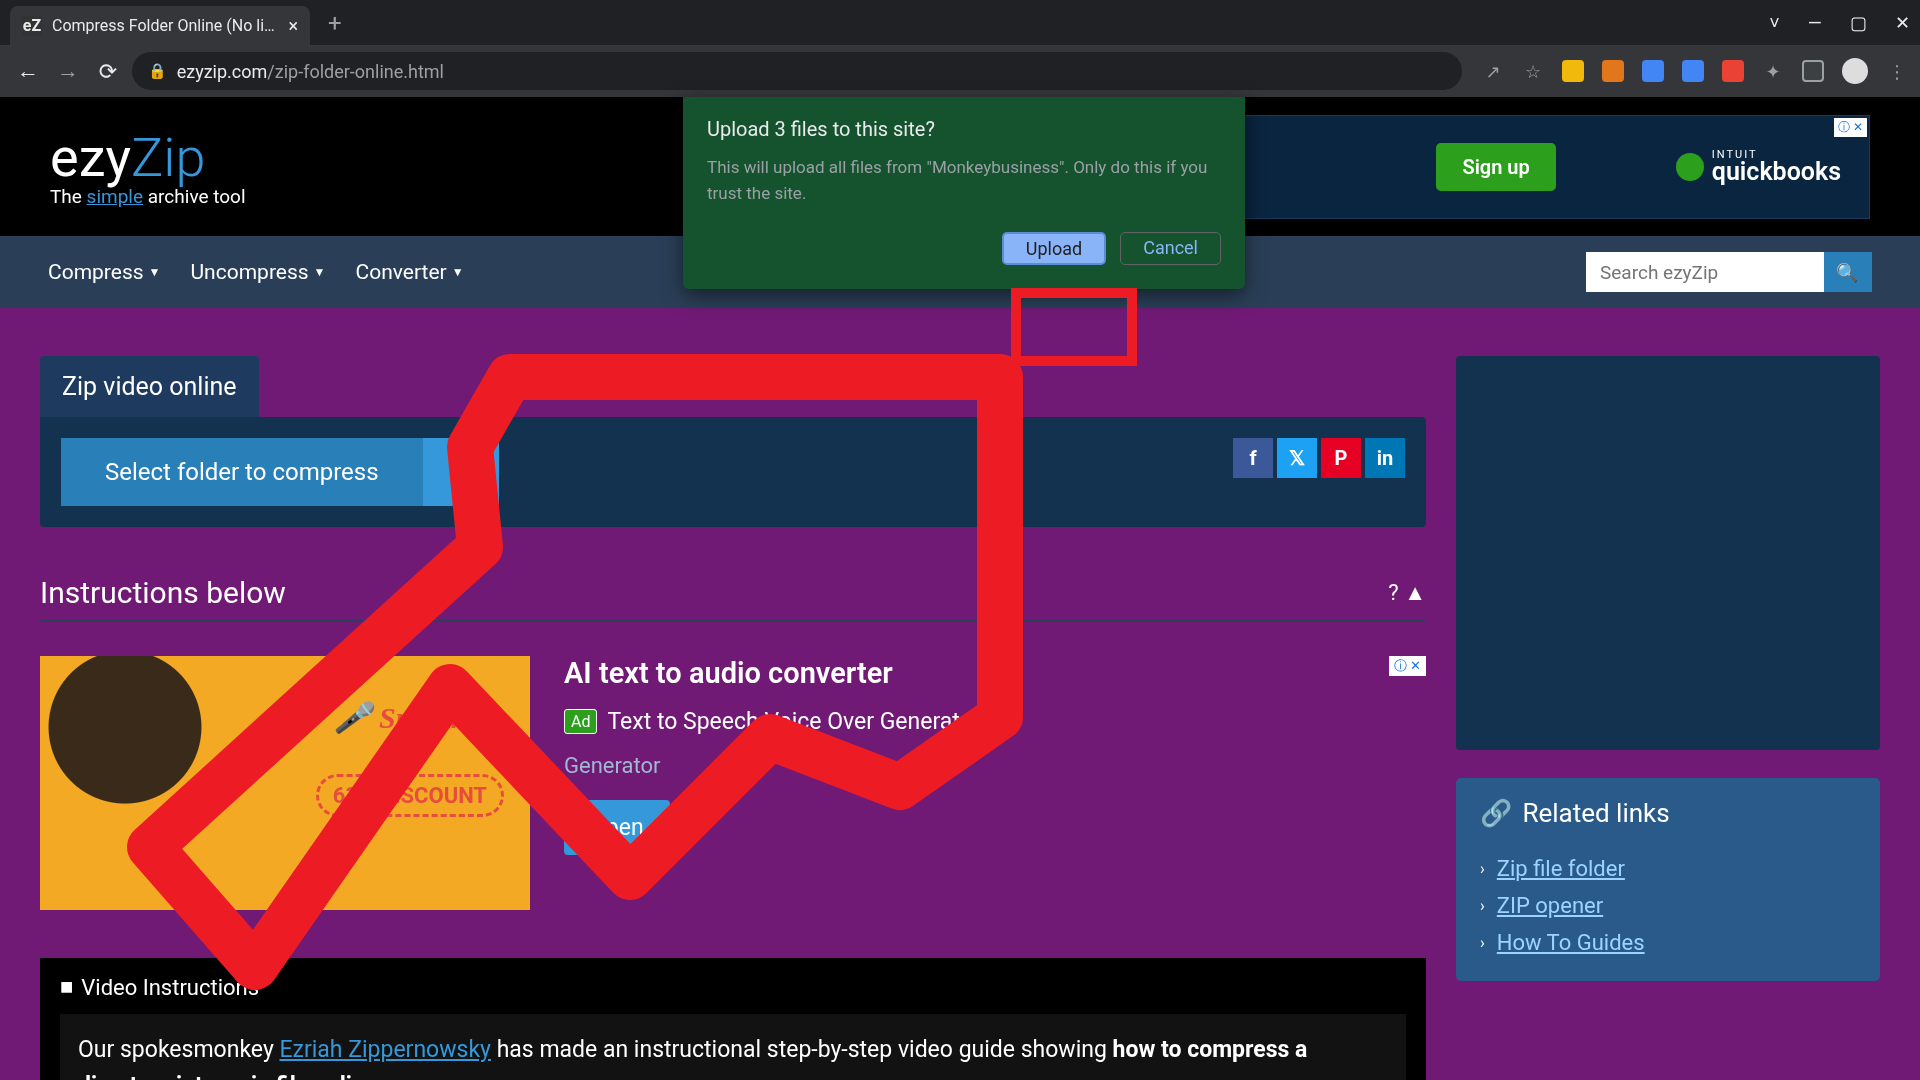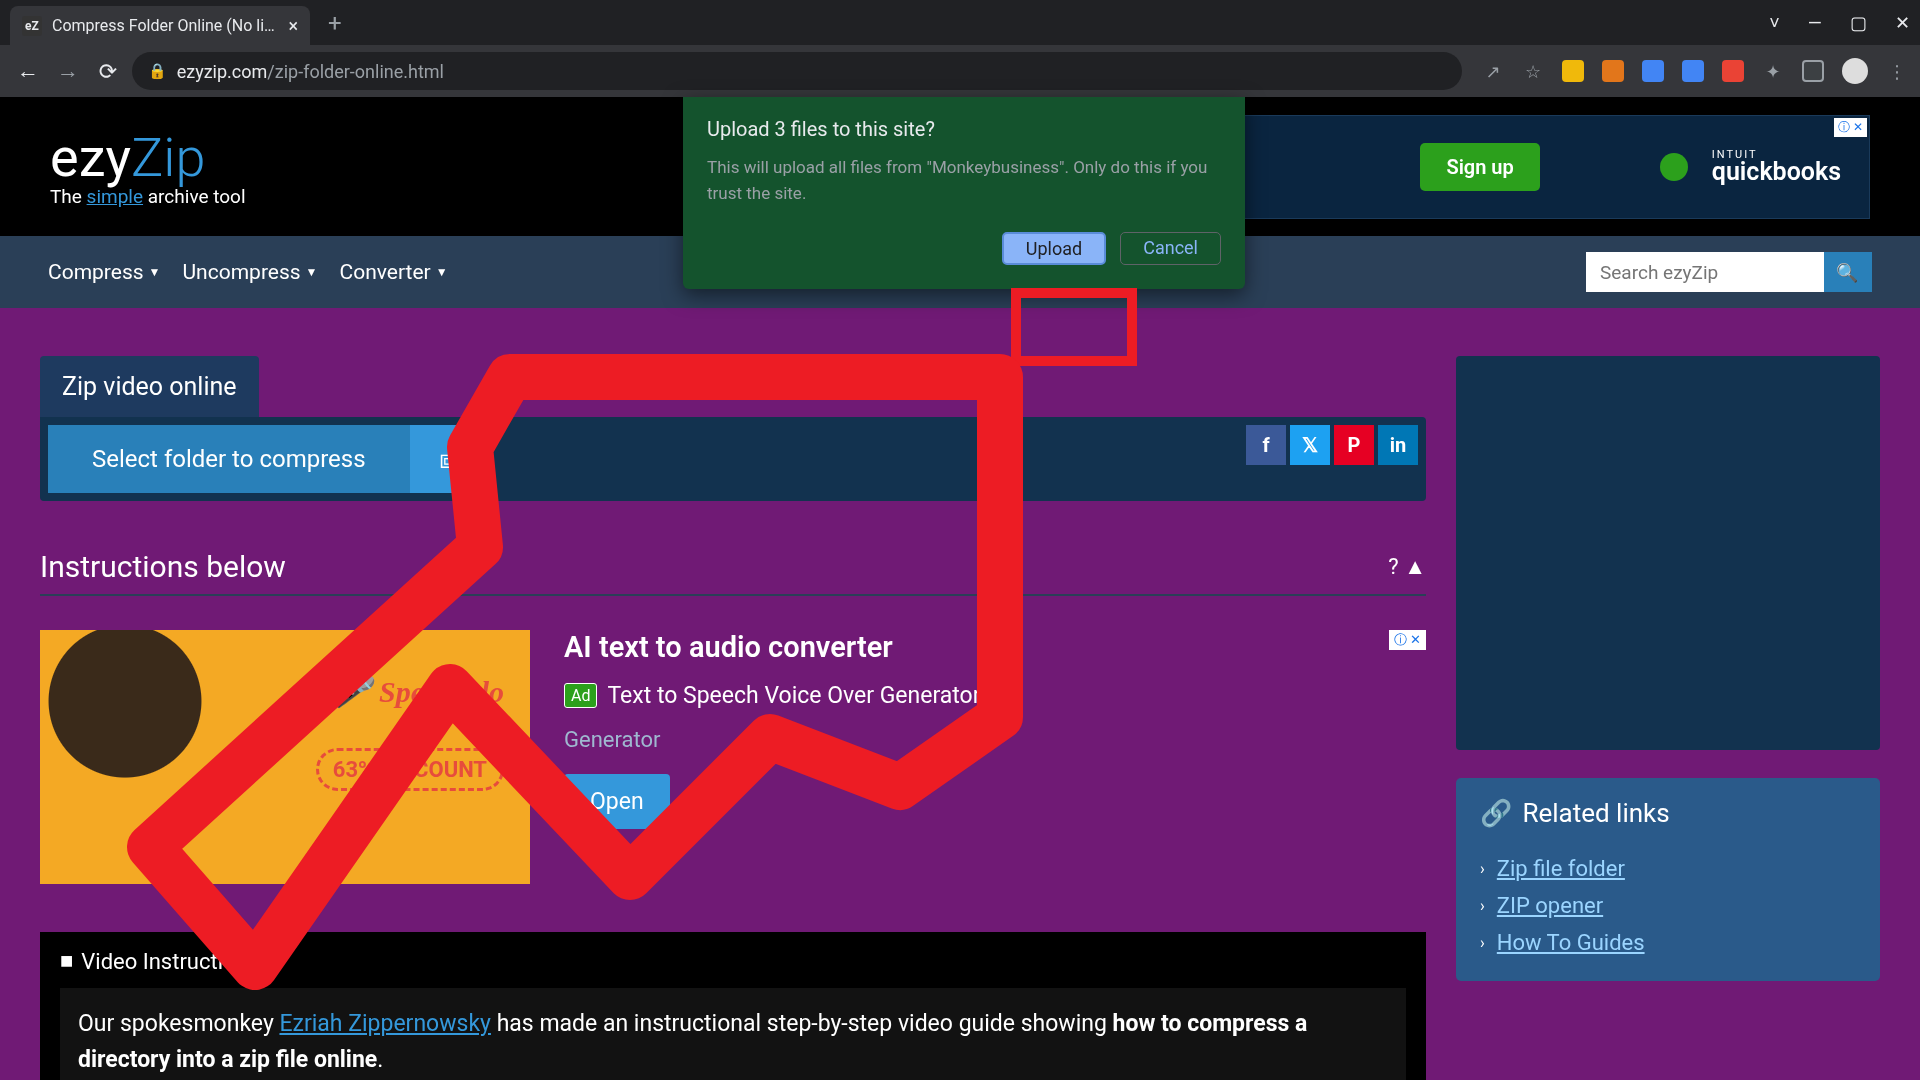--- a/index.html
+++ b/index.html
@@ -2,21 +2,21 @@
 <html><head>
 <meta charset="utf-8">
 <style>
 * { margin: 0; padding: 0; box-sizing: border-box; font-family: -apple-system, BlinkMacSystemFont, "Segoe UI", Roboto, sans-serif; }
 body { width: 1920px; height: 1080px; overflow: hidden; background: #202124; position: relative; }
 
 
 .browser-top { background: #202124; height: 97px; }
 .tab-bar { height: 45px; display: flex; align-items: center; padding: 0 10px; }
 .tab { background: #35363a; border-radius: 8px 8px 0 0; height: 39px; width: 300px; display: flex; align-items: center; padding: 0 12px; color: #e8eaed; font-size: 16px; margin-top: 6px; }
-.tab-favicon { width: 20px; height: 20px; background: #333; border-radius: 3px; margin-right: 10px; display: flex; align-items: center; justify-content: center; font-size: 12px; font-weight: bold; }
+.tab-favicon { width: 20px; height: 20px; background: #333; border-radius: 3px; margin-right: 10px; display: flex; align-items: center; justify-content: center; font-size: 16px; font-weight: bold; }
 .tab-title { flex: 1; white-space: nowrap; overflow: hidden; text-overflow: ellipsis; }
 .tab-close { margin-left: 8px; font-size: 18px; cursor: pointer; }
 .new-tab { color: #9aa0a6; font-size: 24px; margin-left: 18px; cursor: pointer; }
 .window-controls { position: absolute; right: 10px; top: 12px; display: flex; gap: 28px; color: #e8eaed; }
 .window-controls span { font-size: 18px; cursor: pointer; }
 
 .toolbar { background: #35363a; height: 52px; display: flex; align-items: center; padding: 0 12px; gap: 8px; }
 .nav-btn { color: #9aa0a6; font-size: 22px; width: 32px; text-align: center; cursor: pointer; }
 .nav-btn.active { color: #e8eaed; }
 .address-bar { flex: 1; background: #202124; border-radius: 20px; height: 38px; display: flex; align-items: center; padding: 0 16px; color: #9aa0a6; font-size: 18px; max-width: 1390px; }
@@ -31,37 +31,37 @@
 .page { background: #701a75; height: 983px; position: relative; overflow: hidden; }
 .header { background: #000; height: 139px; display: flex; align-items: center; padding: 0 50px; justify-content: space-between; }
 .logo { }
 .logo-main { font-size: 54px; font-weight: 400; color: #fff; }
 .logo-zip { color: #3498db; font-weight: 300; }
 .logo-sub { color: #fff; font-size: 19px; margin-top: -4px; }
 .logo-simple { color: #3498db; text-decoration: underline; }
 .ad-banner { width: 940px; height: 104px; background: #0a2540; border: 1px solid #1a3a5a; display: flex; align-items: center; justify-content: flex-end; padding: 0 28px; gap: 120px; position: relative; }
 .ad-choices { position: absolute; top: 2px; right: 2px; background: #fff; color: #1a73e8; font-size: 12px; padding: 1px 4px; }
 .signup-btn { background: #2ca01c; color: #fff; padding: 12px 26px; border-radius: 5px; font-size: 20px; font-weight: 600; cursor: pointer; }
-.qb-logo { color: #fff; font-size: 21px; display: flex; align-items: center; gap: 24px; }
+.qb-logo { color: #fff; font-size: 21px; display: flex; align-items: center; gap: 8px; }
 .qb-circle { width: 28px; height: 28px; border-radius: 50%; background: #2ca01c; display: inline-block; }
 
 .navbar { background: #2a3f57; height: 72px; display: flex; align-items: center; padding: 0 48px; justify-content: space-between; }
-.nav-menu { display: flex; gap: 22px; }
+.nav-menu { display: flex; gap: 30px; }
 .nav-item { color: #fff; font-size: 21px; cursor: pointer; display: flex; align-items: center; gap: 5px; }
 .caret { font-size: 12px; }
 .search-box { display: flex; }
 .search-input { width: 238px; height: 40px; border: none; padding: 0 14px; font-size: 19px; color: #495057; }
 .search-btn { width: 48px; height: 40px; background: #2980b9; color: #fff; border: none; font-size: 18px; cursor: pointer; }
 
 .content { padding: 0 40px; display: flex; gap: 30px; }
 .main-col { flex: 1; }
 .side-col { width: 424px; }
 
 .tab-heading { display: inline-block; background: #1e3a5f; color: #fff; padding: 16px 22px; font-size: 25px; margin-top: 48px; border-radius: 4px 4px 0 0; }
-.action-panel { background: #12324f; border-radius: 0 4px 4px 4px; padding: 8px; display: flex; justify-content: space-between; }
+.action-panel { background: #12324f; border-radius: 0 4px 4px 4px; padding: 21px; display: flex; justify-content: space-between; }
 .select-row { display: flex; }
 .select-btn { background: #2980b9; color: #fff; padding: 20px 44px; font-size: 24px; cursor: pointer; }
 .dropbox-btn { background: #3498db; color: #fff; width: 76px; display: flex; align-items: center; justify-content: center; font-size: 26px; cursor: pointer; }
 .social-row { display: flex; gap: 4px; }
 .social-btn { width: 40px; height: 40px; display: flex; align-items: center; justify-content: center; color: #fff; font-weight: bold; font-size: 20px; cursor: pointer; }
 .fb { background: #3b5998; }
 .tw { background: #1da1f2; }
 .pin { background: #e60023; }
 .li { background: #0077b5; }
 

